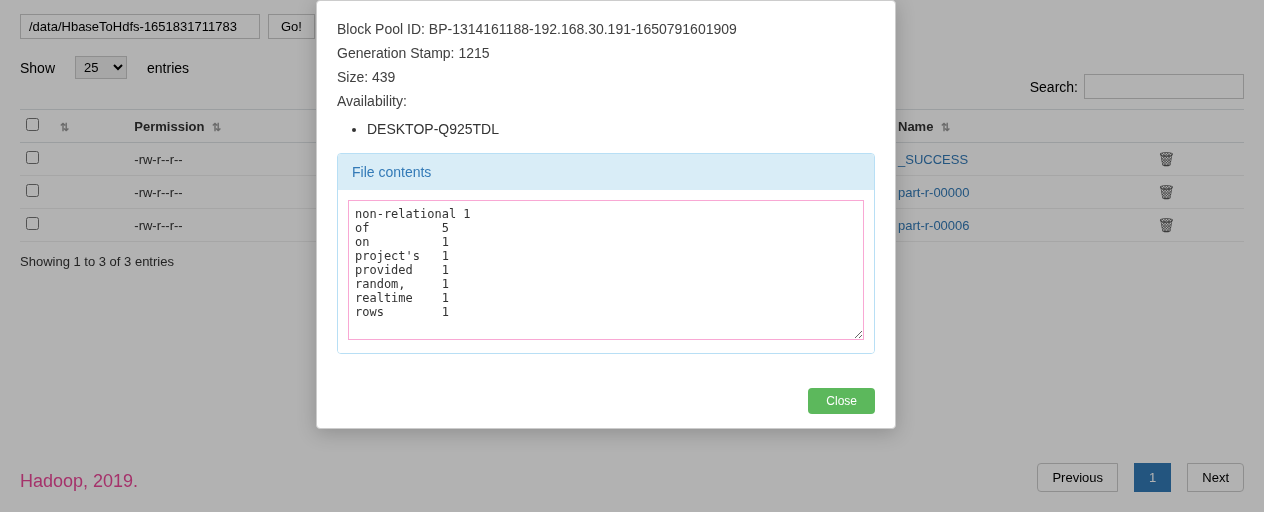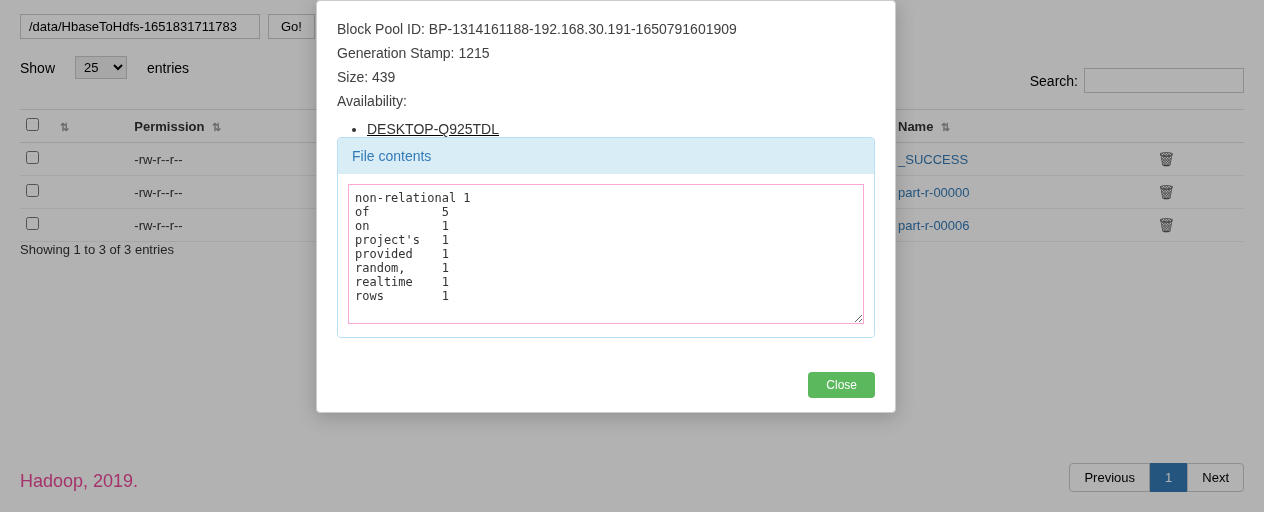--- a/index.html
+++ b/index.html
@@ -59,21 +59,21 @@
     }
 
     .show-entries select {
       padding: 2px 4px;
       border: 1px solid #ccc;
       font-size: 13px;
     }
 
     .search-bar {
       position: absolute;
-      top: 68px;
+      top: 74px;
       right: 20px;
       display: flex;
       align-items: center;
       gap: 6px;
     }
 
     .search-input {
       border: 1px solid #ccc;
       padding: 4px 8px;
       width: 160px;
@@ -117,40 +117,41 @@
       text-decoration: none;
     }
 
     .delete-icon {
       color: #555;
       cursor: pointer;
       font-size: 14px;
     }
 
     .showing-text {
+      margin-top: 12px;
       font-size: 13px;
       color: #333;
     }
 
     .footer-text {
       position: absolute;
       bottom: 20px;
       left: 20px;
       font-size: 18px;
       color: #ec4899;
     }
 
     
     .pagination {
       position: absolute;
       bottom: 20px;
       right: 20px;
       display: flex;
       align-items: center;
-      gap: 0;
+      gap: 16px;
     }
 
     .page-btn {
       padding: 6px 14px;
       border: 1px solid #ccc;
       background: #fff;
       cursor: pointer;
       font-size: 13px;
     }
 
@@ -199,29 +200,29 @@
     .modal-info p {
       margin-bottom: 8px;
       font-size: 14px;
       color: #404040;
     }
 
     .modal-info ul {
       list-style: disc;
       padding-left: 30px;
       margin-top: 12px;
-      text-decoration: underline;
     }
 
     .modal-info ul li {
       font-size: 14px;
       color: #333;
     }
 
     .file-contents-section {
+      margin-top: 16px;
       border: 1px solid #b8dff5;
       border-radius: 4px;
       overflow: hidden;
     }
 
     .file-contents-header {
       background: #d9edf7;
       padding: 10px 14px;
       font-size: 14px;
       color: #337ab7;

